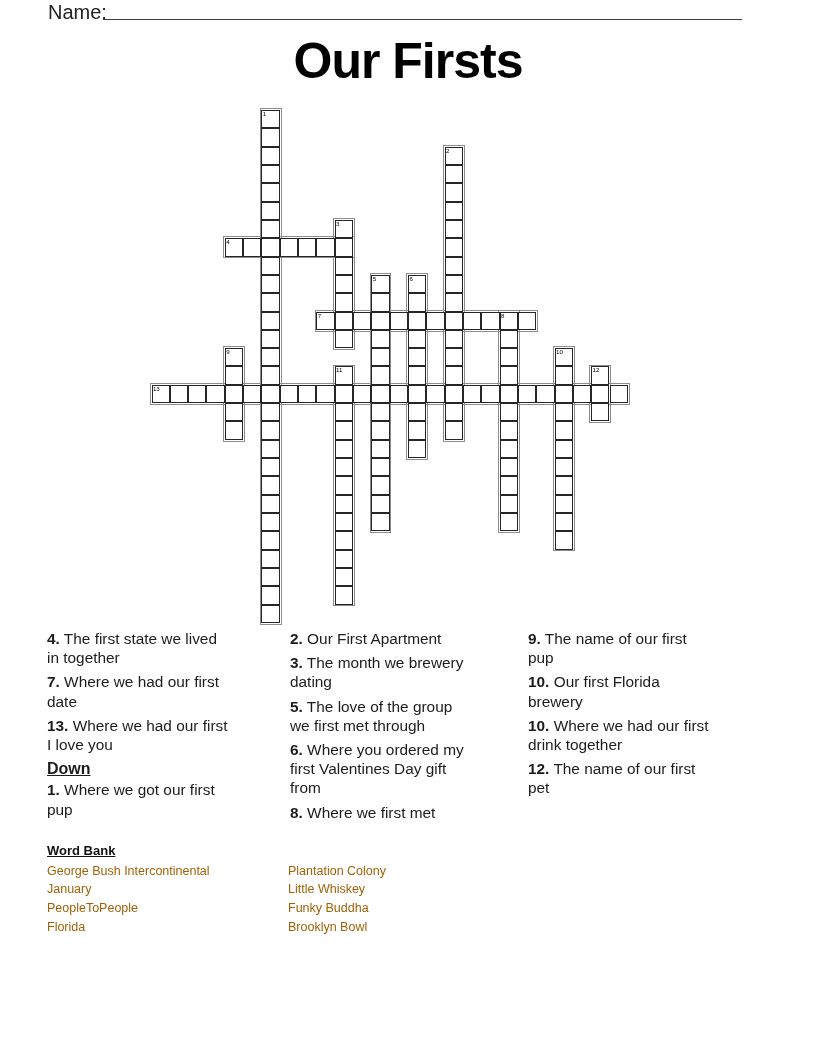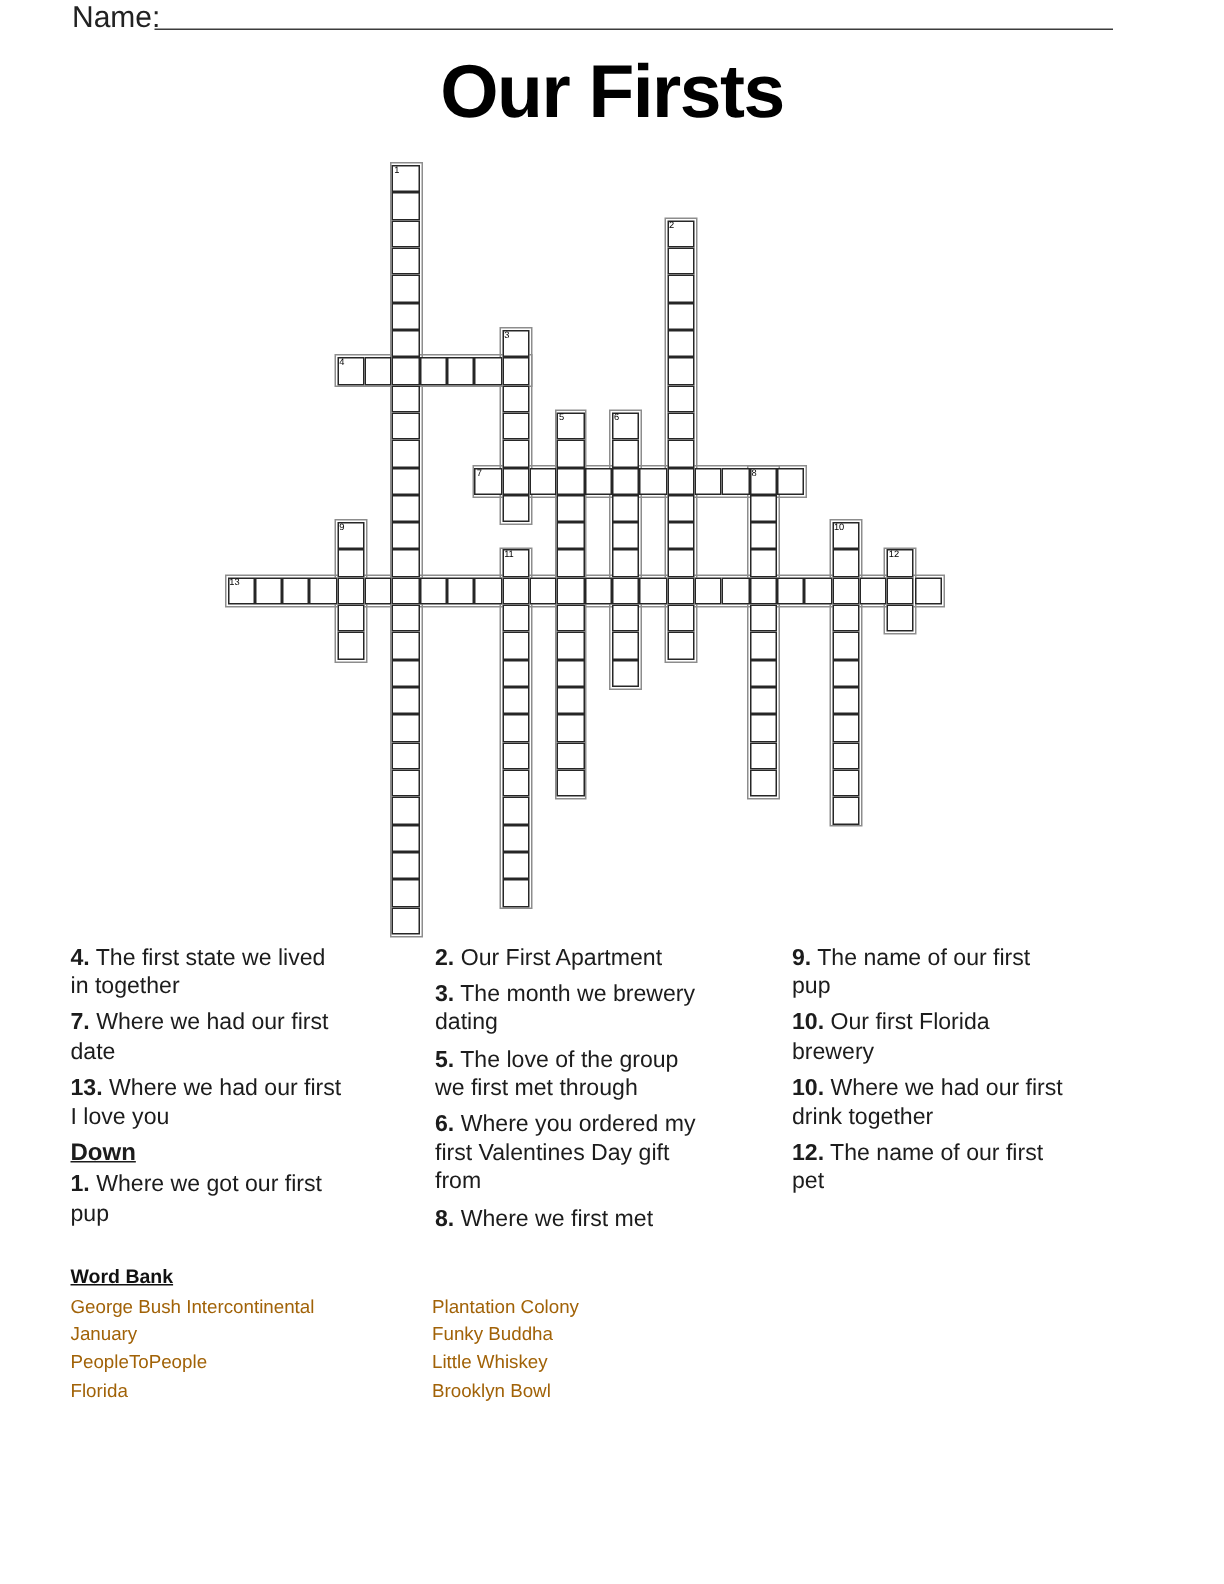--- a/index.html
+++ b/index.html
@@ -254,17 +254,17 @@
 
   <div class="wb-heading">Word Bank</div>
   <div class="wb-col c1">
       <p class="wb-item">George Bush Intercontinental</p>
       <p class="wb-item">January</p>
       <p class="wb-item">PeopleToPeople</p>
       <p class="wb-item">Florida</p>
     </div>
   <div class="wb-col c2">
       <p class="wb-item">Plantation Colony</p>
+      <p class="wb-item">Little Whiskey</p>
       <p class="wb-item">Funky Buddha</p>
-      <p class="wb-item">Little Whiskey</p>
       <p class="wb-item">Brooklyn Bowl</p>
     </div>
 </div>
 
 </body></html>

